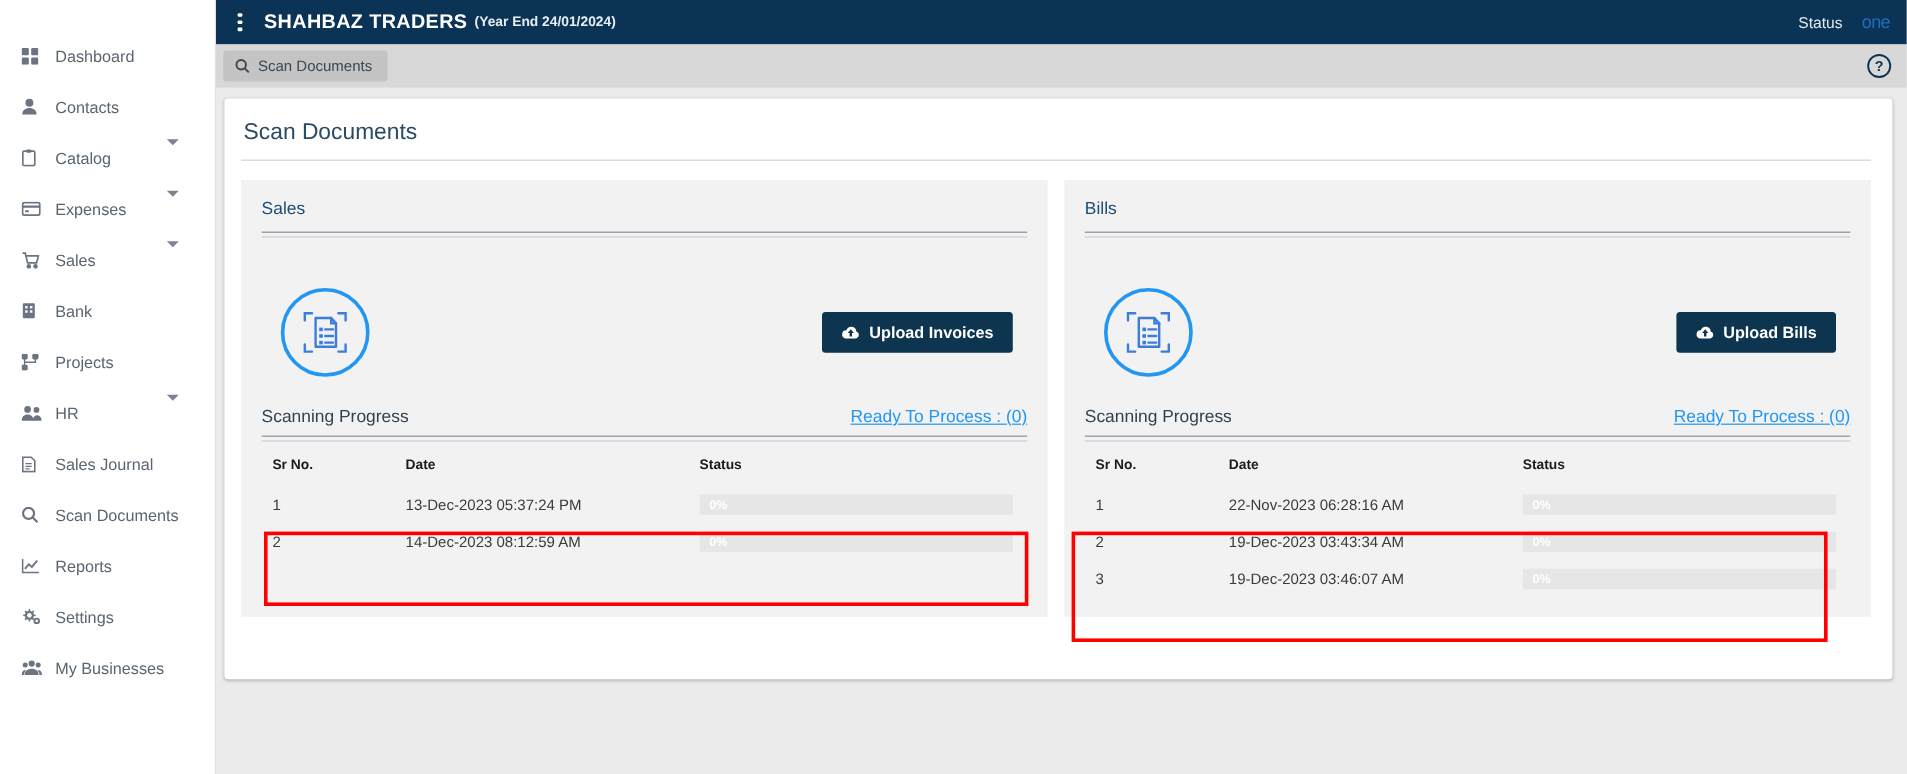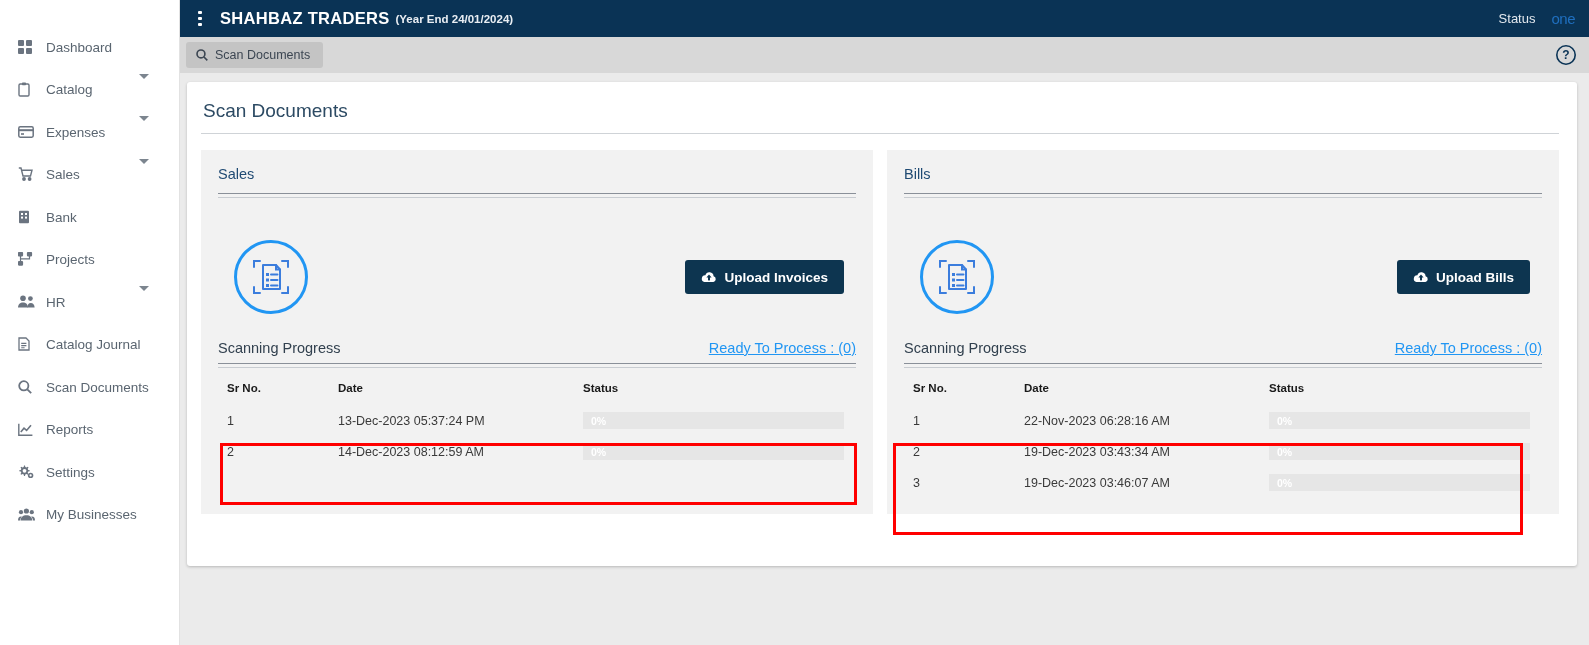--- a/index.html
+++ b/index.html
@@ -201,20 +201,29 @@
           <svg width="14" height="14" viewBox="0 0 14 14" fill="#6b7480">
               <rect x="0" y="0" width="6" height="6" rx="1"></rect>
               <rect x="8" y="0" width="6" height="6" rx="1"></rect>
               <rect x="0" y="8" width="6" height="6" rx="1"></rect>
               <rect x="8" y="8" width="6" height="6" rx="1"></rect>
             </svg>
         </span>
         <span class="nav-label">Dashboard</span>
       </div>
 
+      <div class="nav-item">
+        <span class="nav-ico">
+          <svg width="13" height="14" viewBox="0 0 13 14" fill="#6b7480">
+              <circle cx="6.5" cy="3.6" r="3.3"></circle>
+              <path d="M0.5 13.5 C0.5 9.9 3.2 8 6.5 8 C9.8 8 12.5 9.9 12.5 13.5 Z"></path>
+            </svg>
+        </span>
+        <span class="nav-label">Contacts</span>
+      </div>
 
       <div class="nav-item">
         <span class="nav-ico">
           <svg width="12" height="15" viewBox="0 0 12 15" fill="none" stroke="#6b7480" stroke-width="1.4">
               <rect x="1" y="2" width="10" height="12" rx="1.2"></rect>
               <rect x="4" y="0.6" width="4" height="2.6" rx=".7" fill="#6b7480" stroke="none"></rect>
             </svg>
         </span>
         <span class="nav-label">Catalog</span>
         <span class="nav-caret"></span>
@@ -282,21 +291,21 @@
         <span class="nav-caret"></span>
       </div>
 
       <div class="nav-item">
         <span class="nav-ico">
           <svg width="12" height="14" viewBox="0 0 12 14" fill="none" stroke="#6b7480" stroke-width="1.3">
               <path d="M1 1 H8 L11 4 V13 H1 Z"></path>
               <path d="M3.2 6.4 H8.4 M3.2 8.6 H8.4 M3.2 10.8 H6.6" stroke-width="1.1"></path>
             </svg>
         </span>
-        <span class="nav-label">Catalog Journal</span>
+        <span class="nav-label">Sales Journal</span>
       </div>
 
       <div class="nav-item">
         <span class="nav-ico">
           <svg width="14" height="14" viewBox="0 0 14 14" fill="none" stroke="#6b7480" stroke-width="1.8">
               <circle cx="5.8" cy="5.8" r="4.6"></circle>
               <path d="M9.3 9.3 L13.2 13.2"></path>
             </svg>
         </span>
         <span class="nav-label">Scan Documents</span>

